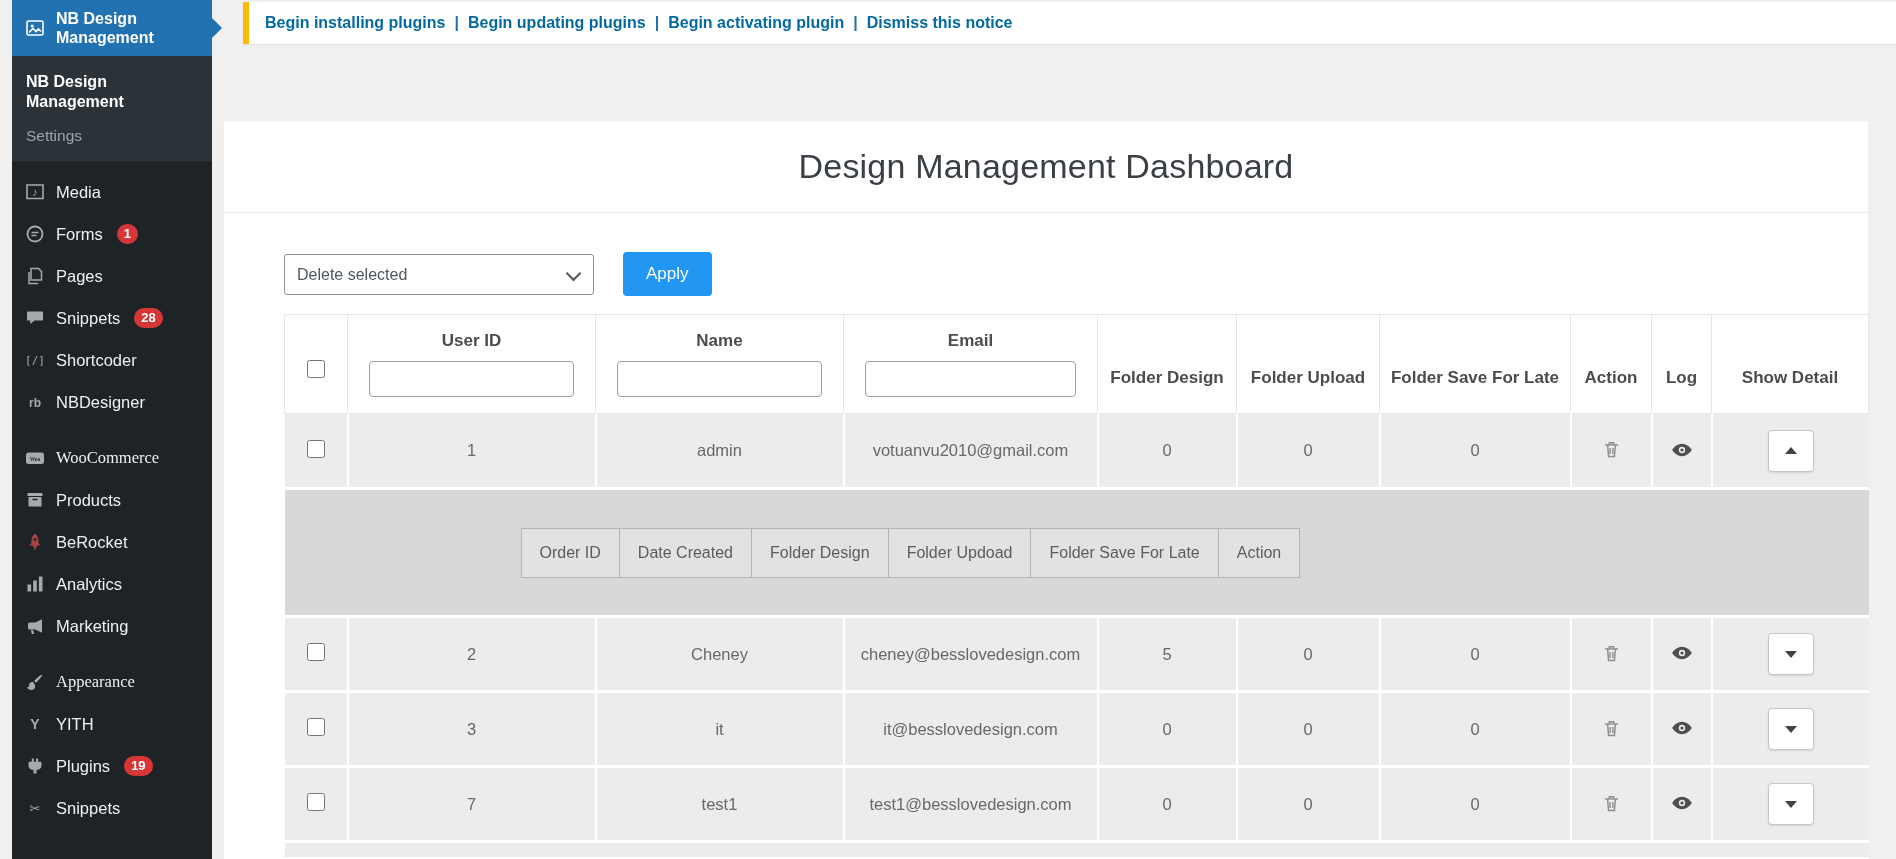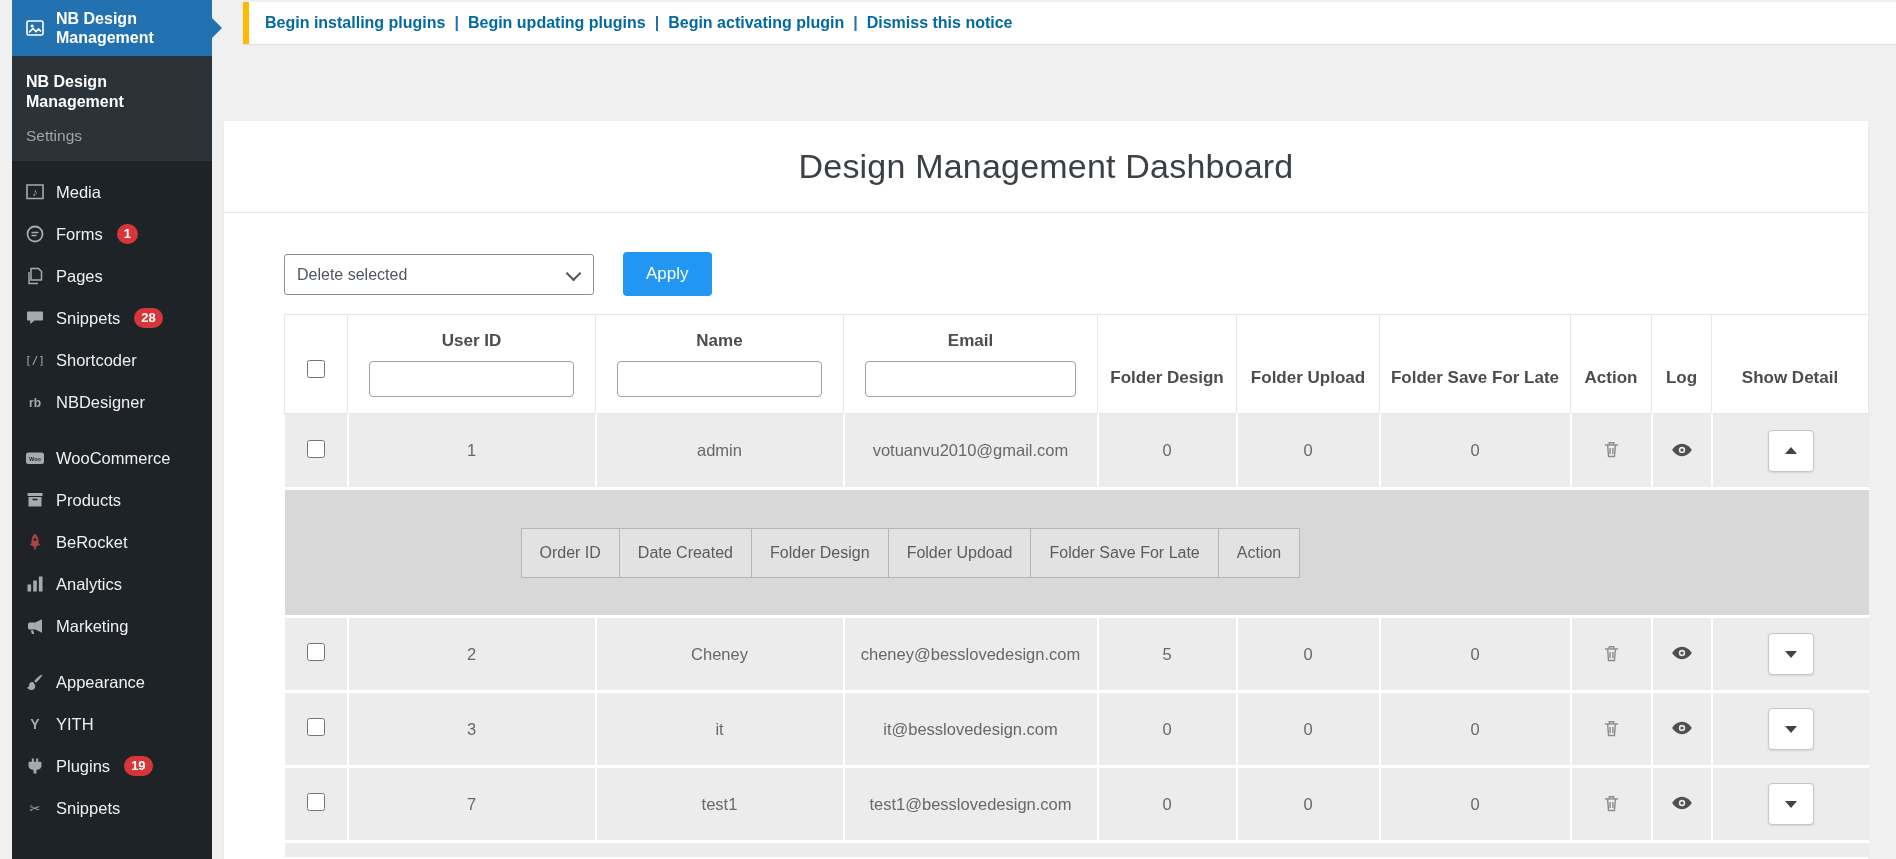--- a/index.html
+++ b/index.html
@@ -15,21 +15,21 @@
   .menu-top::after { content:""; position:absolute; right:-10px; top:50%; margin-top:-10px;
     border:10px solid transparent; border-left-color:#2271b1; border-right:0; }
   .logo-icon { flex:none; width:22px; height:22px; display:flex; align-items:center; justify-content:center; }
   .submenu { background:#2c3338; padding:10px 0 10px; }
   .submenu-current { color:#fff; font-weight:bold; font-size:16px; line-height:1.25;
     padding:6px 14px; cursor:pointer; }
   .submenu-item { color:#9ea4aa; font-size:15.5px; padding:9px 14px 6px; cursor:pointer; }
   .menu { list-style:none; margin:10px 0 0; padding:0; }
   .menu li { display:flex; align-items:center; gap:10px; padding:10px 12px;
     font-size:16.5px; cursor:pointer; height:42px; }
-  .menu li.gap { margin-top:14px; }
+  .menu li.gap { margin-top:14px;font-family:Liberation Serif, serif; }
   .micon { width:22px; height:22px; display:flex; align-items:center; justify-content:center;
     color:#a7aaad; flex:none; }
   .micon svg { display:block; }
   .badge { background:#d63638; color:#fff; border-radius:10px; font-size:13px;
     font-weight:bold; padding:1px 7px; margin-left:4px; line-height:1.35; }
 
   
   .main { position:absolute; left:200px; top:0; right:0; bottom:0; }
   .notice { position:absolute; left:43px; top:2px; right:0; height:42px; background:#fff;
     border-left:6px solid #ffb900; display:flex; align-items:center; padding-left:16px;

